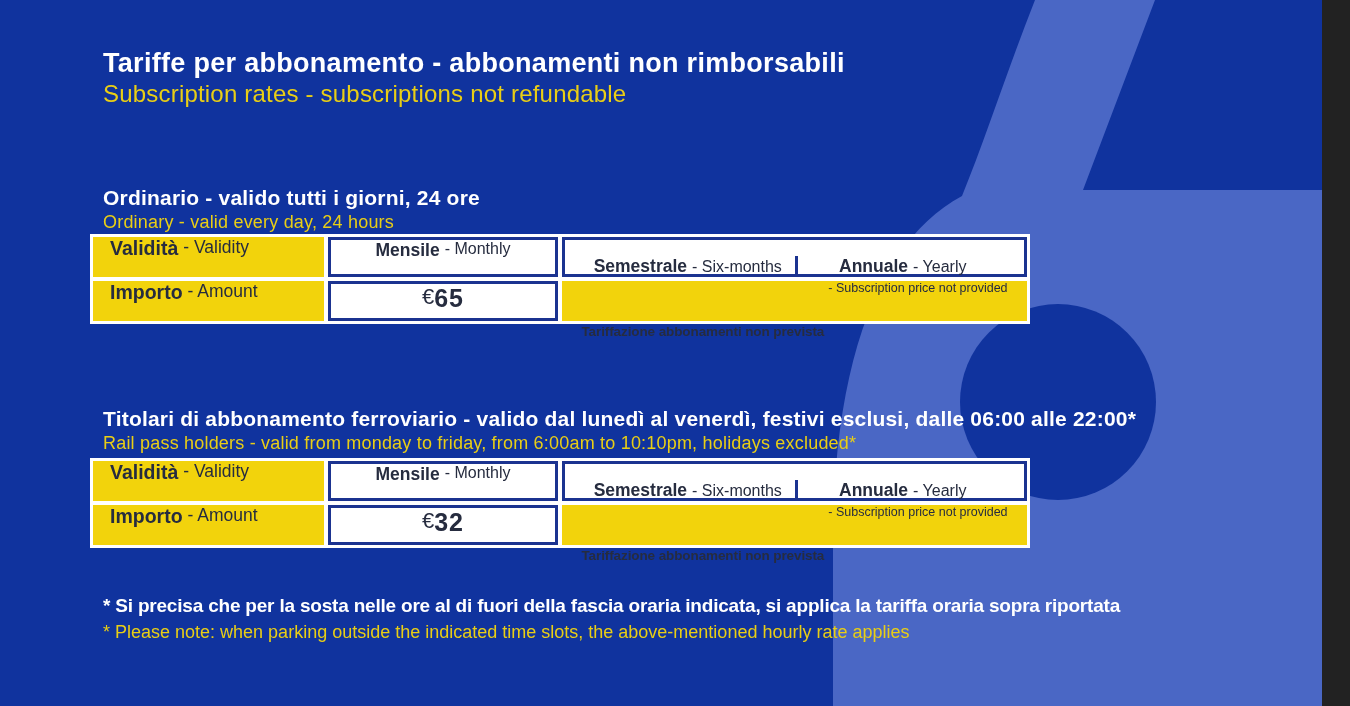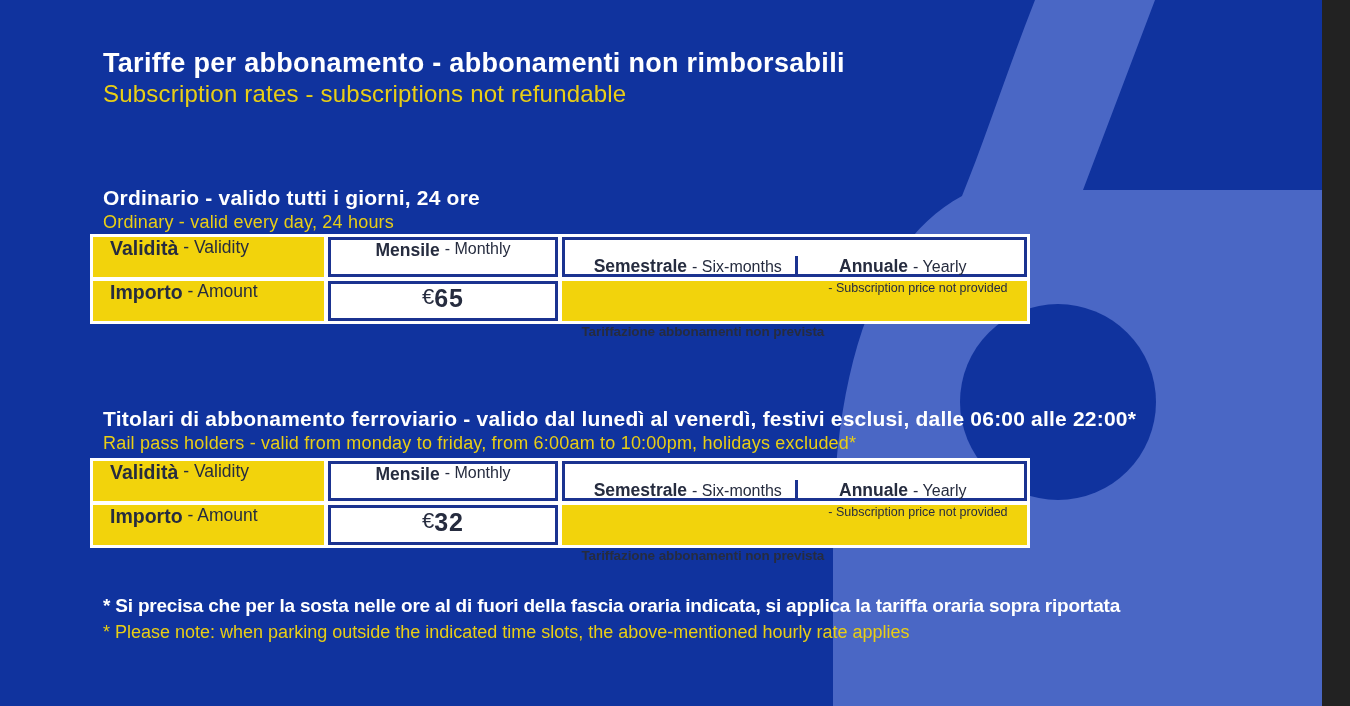--- a/index.html
+++ b/index.html
@@ -99,21 +99,21 @@
       <span class="cur">€</span>
       <span class="val">65</span>
     </div>
     <div class="cell cell-yellow merged">
       <span class="note-it">Tariffazione abbonamenti non prevista</span>
       <span class="note-en">- Subscription price not provided</span>
     </div>
   </div>
 
   <div class="abs sec-it s2-it">Titolari di abbonamento ferroviario - valido dal lunedì al venerdì, festivi esclusi, dalle 06:00 alle 22:00*</div>
-  <div class="abs sec-en s2-en">Rail pass holders - valid from monday to friday, from 6:00am to 10:00pm, holidays excluded*</div>
+  <div class="abs sec-en s2-en">Rail pass holders - valid from monday to friday, from 6:00am to 10:10pm, holidays excluded*</div>
 
   <div class="rates-table t2">
     <div class="cell cell-yellow">
       <span class="lbl-it">Validità</span>
       <span class="lbl-en">- Validity</span>
     </div>
     <div class="cell cell-white">
       <span class="hd-it">Mensile</span>
       <span class="hd-en">- Monthly</span>
     </div>

